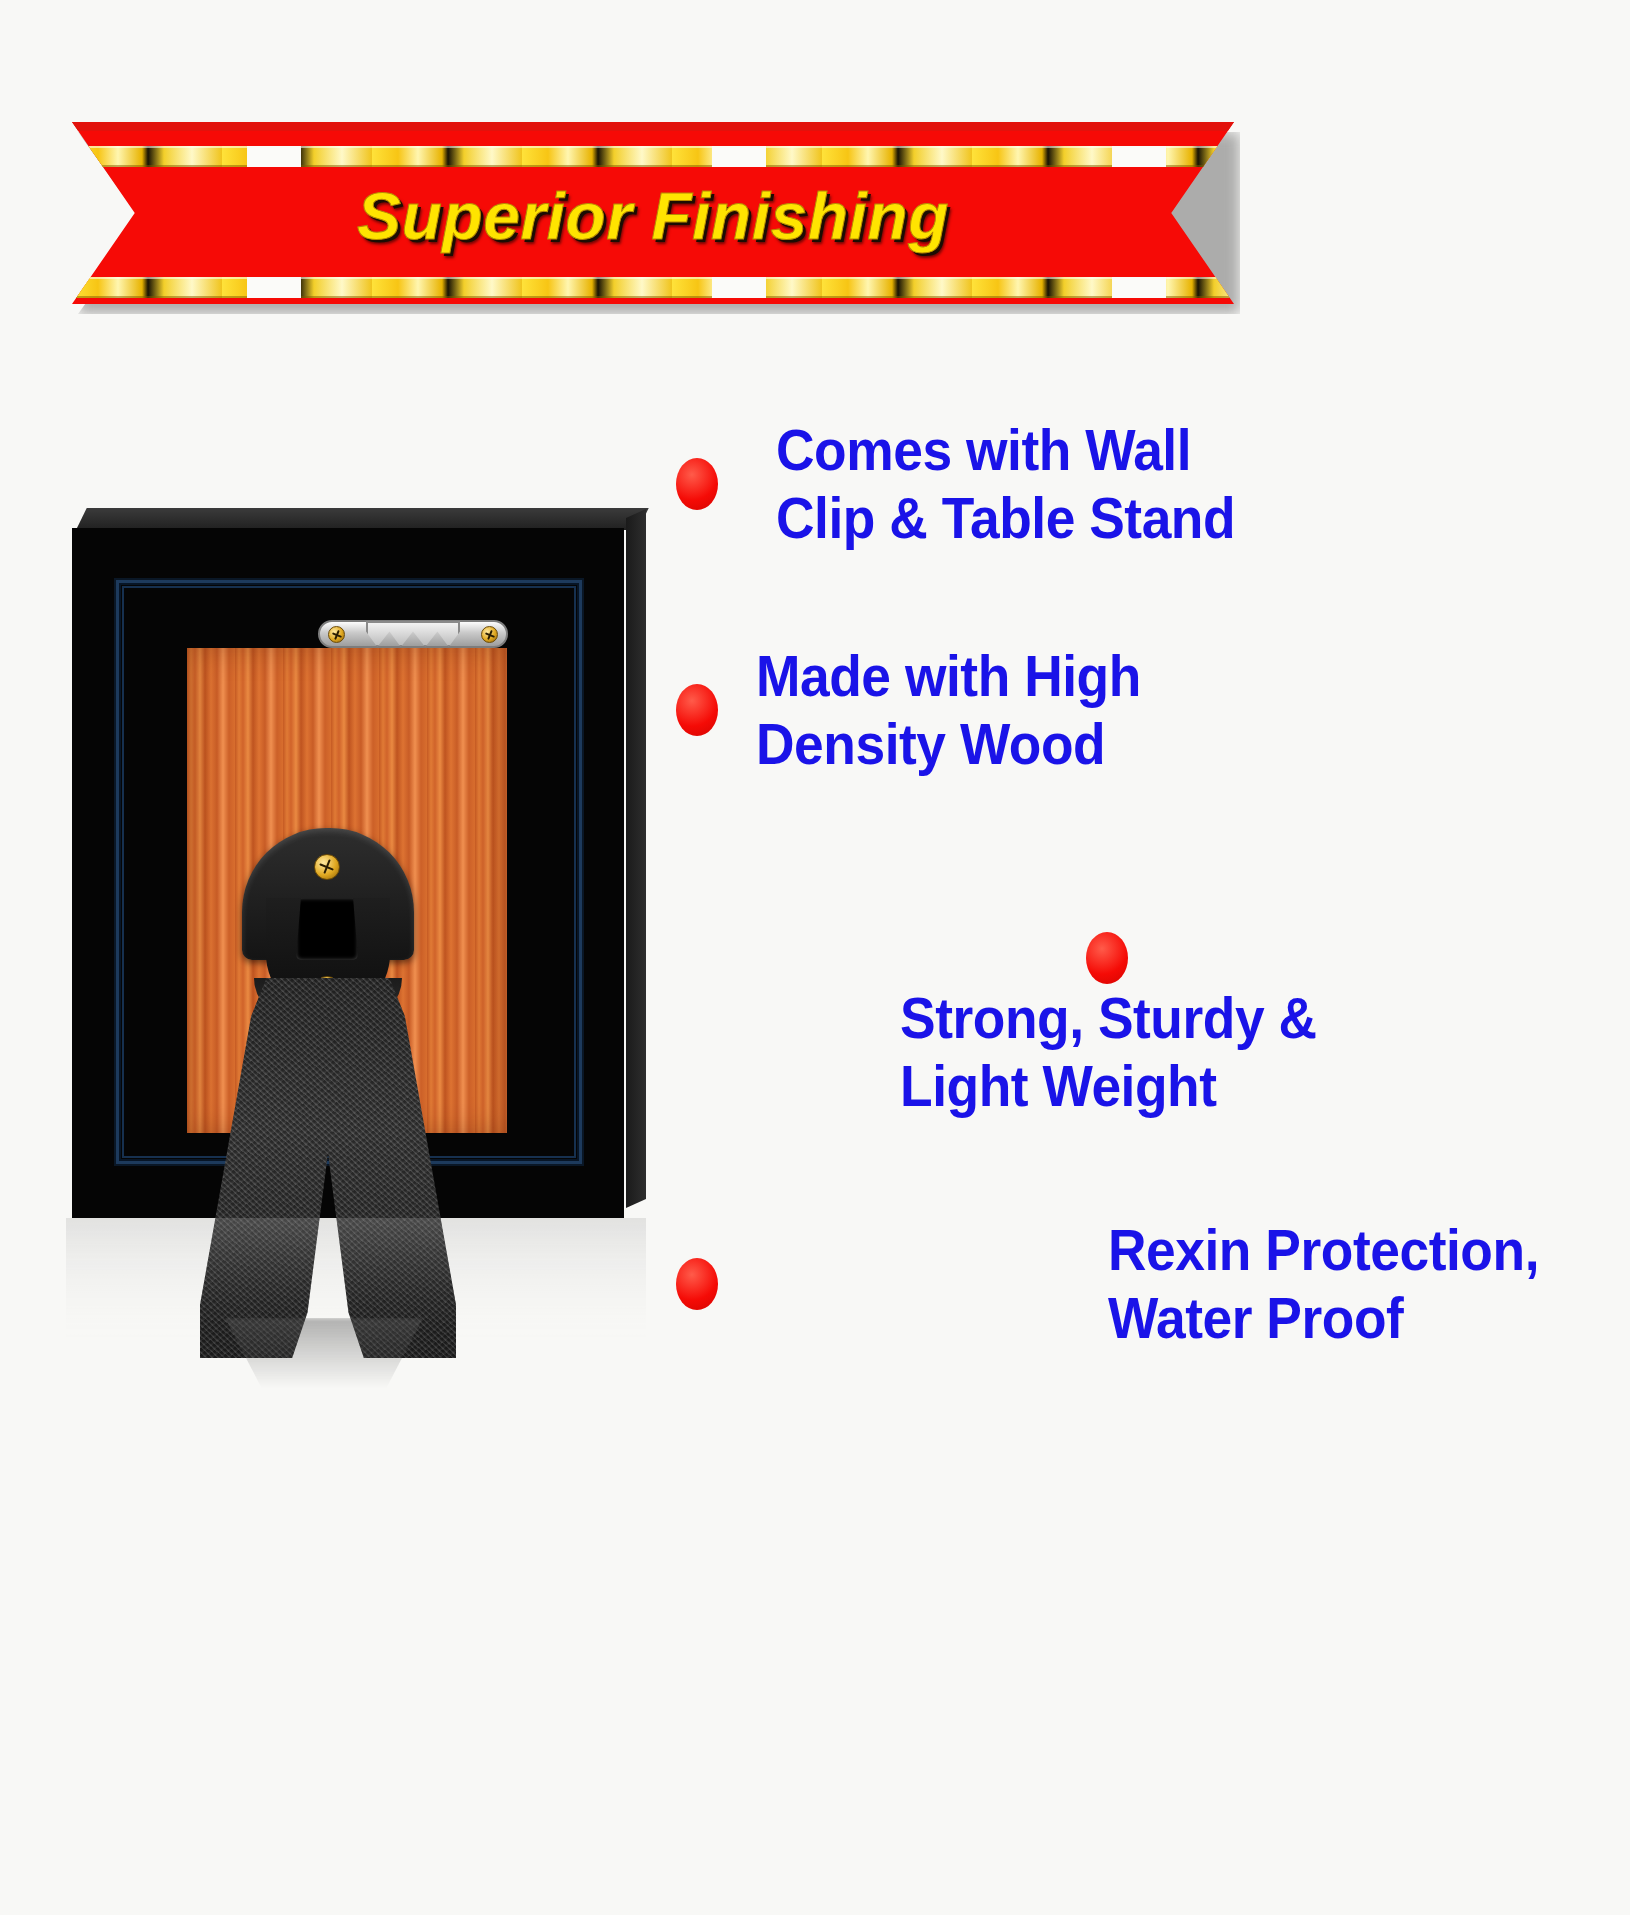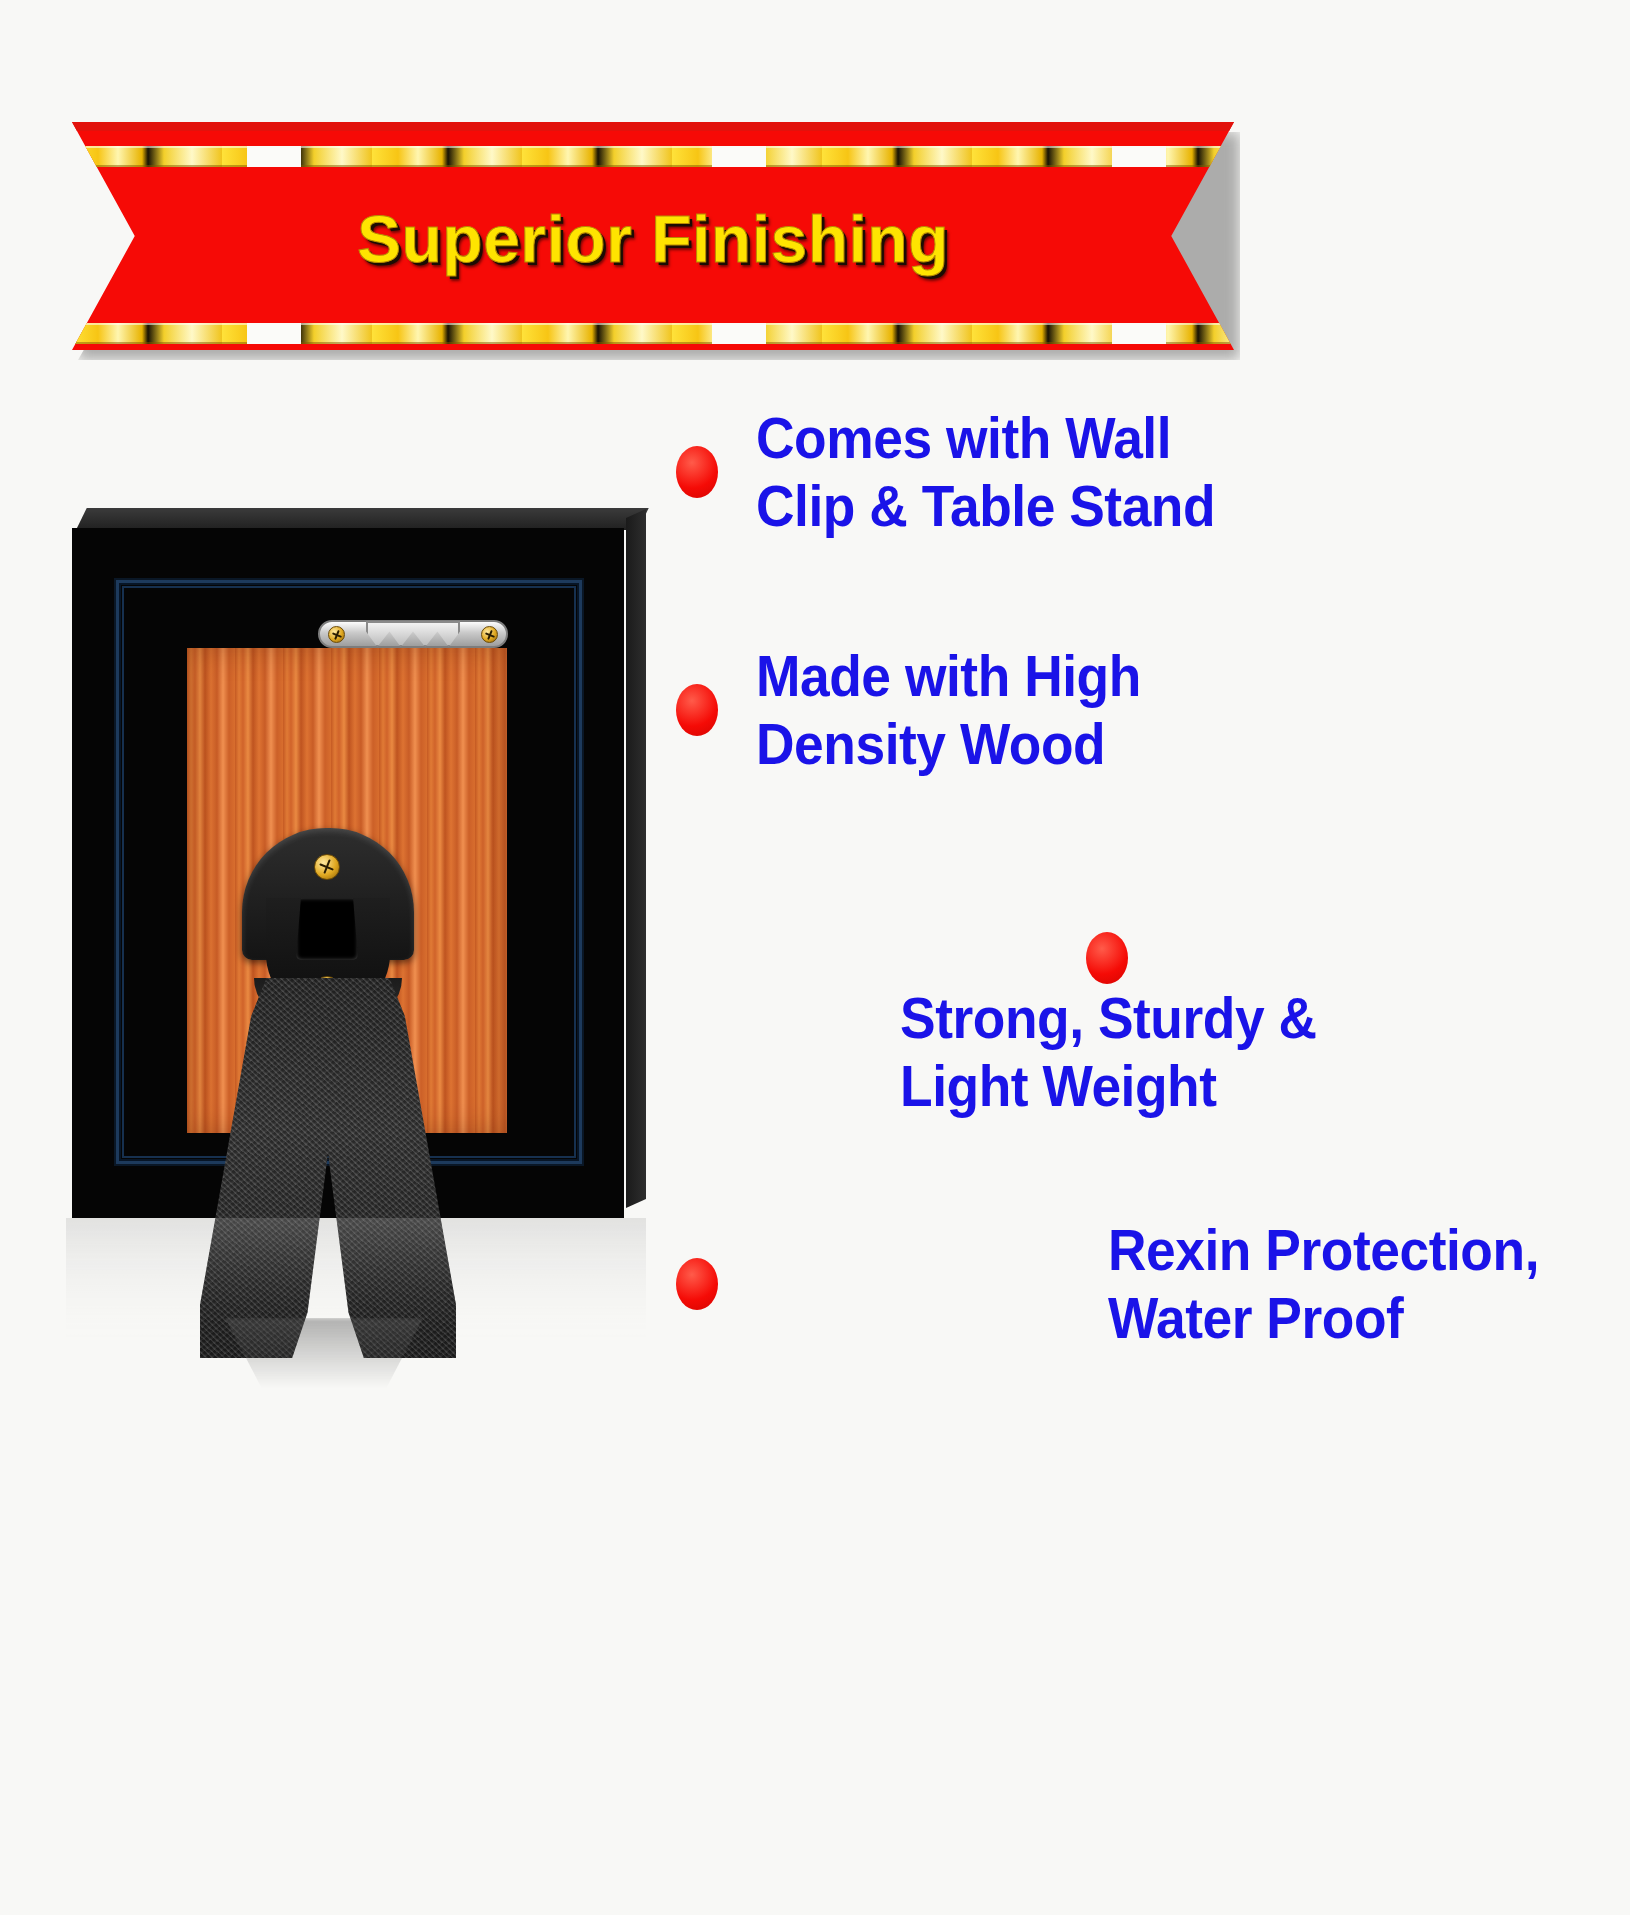--- a/index.html
+++ b/index.html
@@ -18,21 +18,22 @@
     background: #f8f8f6;
     overflow: hidden;
   }
 
   
   .banner-wrap {
     position: absolute;
     left: 72px;
     top: 122px;
     width: 1162px;
-    height: 228px;
+    height: 182px;
+    font-style: italic;
   }
   .banner-shadow {
     position: absolute;
     left: 6px;
     top: 10px;
     width: 100%;
     height: 100%;
     background: rgba(110,110,110,0.55);
     -webkit-clip-path: polygon(0 0, 100% 0, 100% 100%, 100% 100%, 0 100%, 5.6% 50%);
     clip-path: polygon(0 0, 100% 0, 100% 100%, 0 100%, 5.6% 50%);
@@ -411,21 +412,21 @@
         <div class="screw stand-screw-bot"></div>
         <div class="stand-arc"></div>
         <div class="stand-legs"></div>
       </div>
     </div>
   </div>
   <div class="product-reflection"></div>
   <div class="stand-reflection"></div>
 
   <div class="bullets">
-    <div class="bullet-item" style="top:0px;">
+    <div class="bullet-item" style="top:12px;gap:20px;">
       <span class="bullet-dot"></span>
       <span class="bullet-text">Comes with Wall
 Clip &amp; Table Stand</span>
     </div>
     <div class="bullet-item" style="top:238px;">
       <span class="bullet-dot"></span>
       <span class="bullet-text">Made with High
 Density Wood</span>
     </div>
     <div class="bullet-item" style="top:528px;flex-direction:column;">

